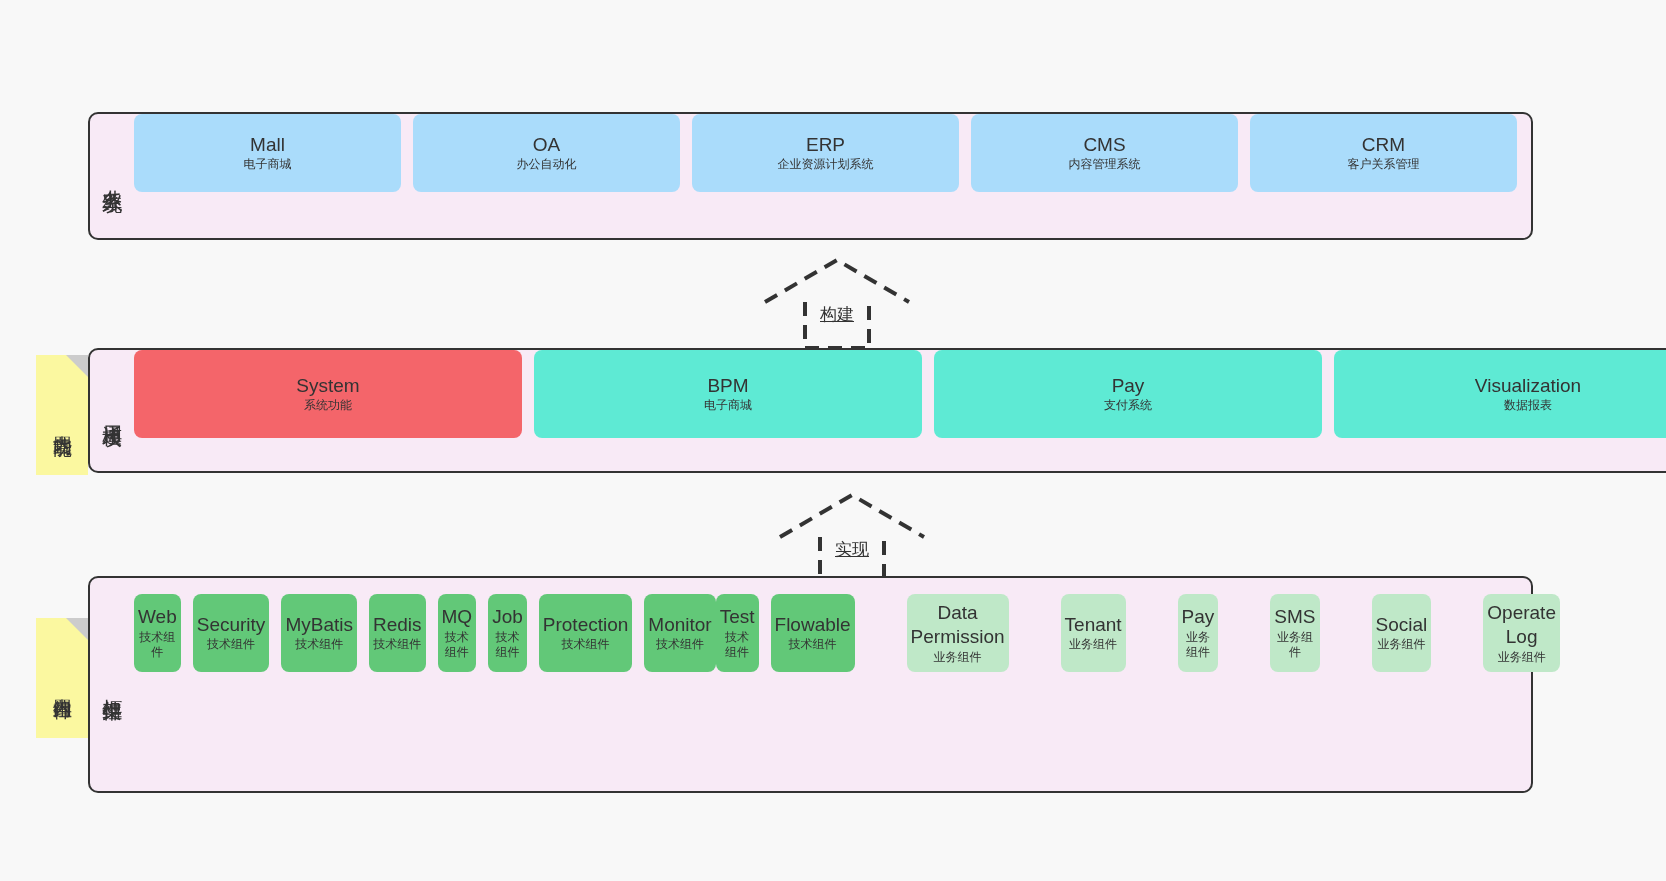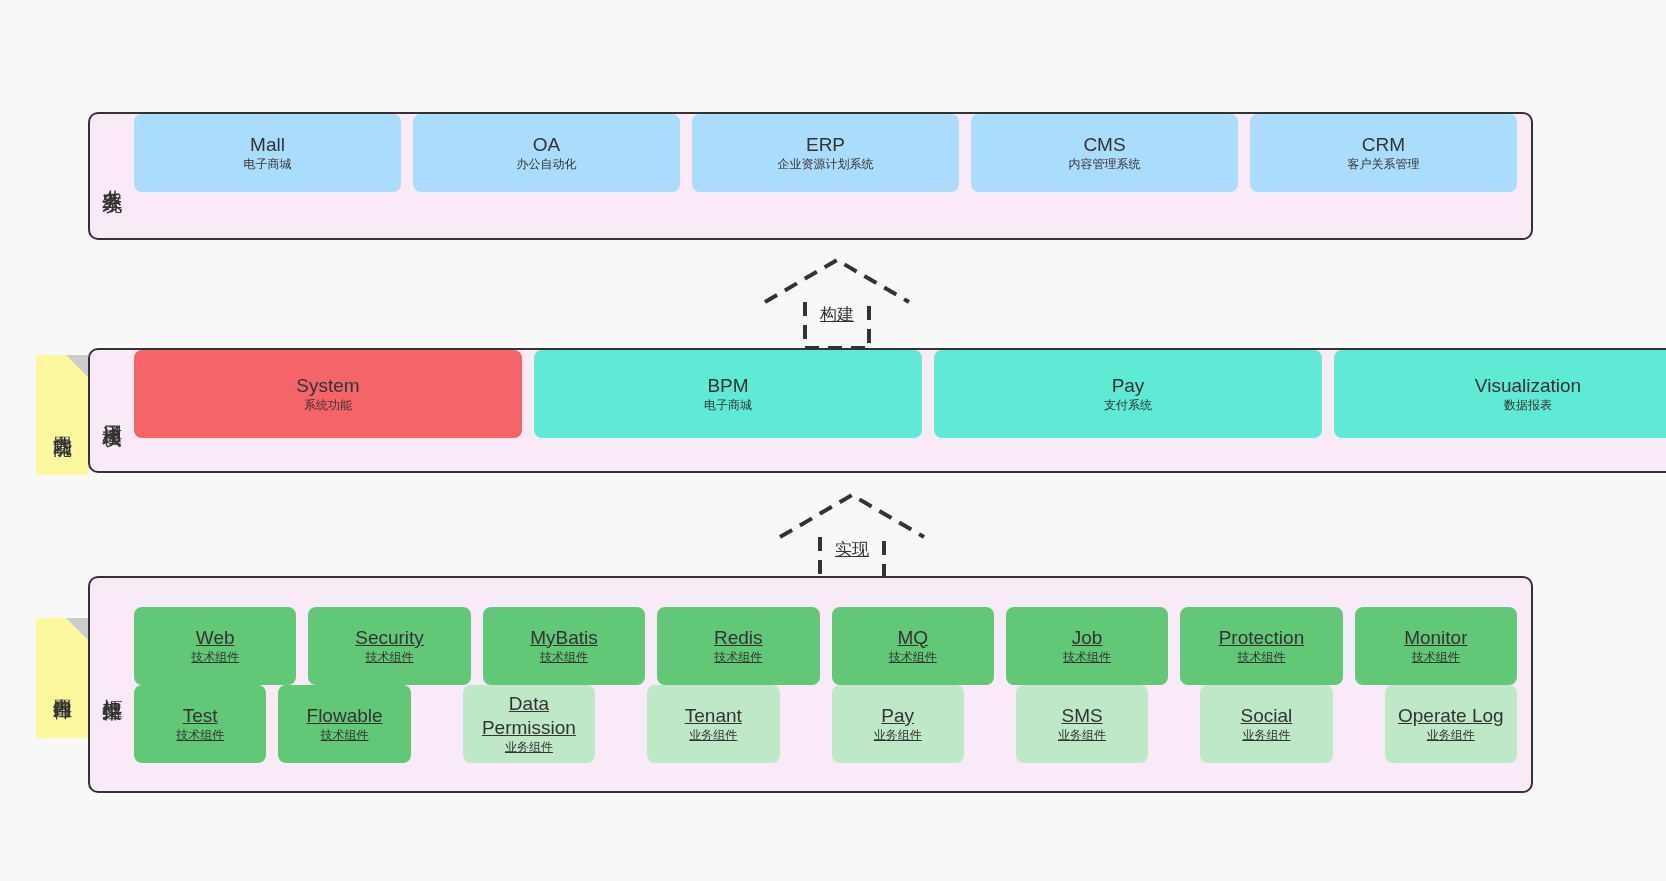--- a/index.html
+++ b/index.html
@@ -41,25 +41,24 @@
     white-space: pre;
   }
   .layer-body {
     flex: 1 1 auto;
     display: flex;
     align-items: flex-start;
     padding: 0 14px 0 0;
     gap: 12px;
   }
   .layer-body.two-rows {
-    flex-direction: column;
+    flex-direction: row;
     justify-content: center;
     gap: 0;
     padding: 16px 14px 16px 0;
-    text-decoration: underline;
   }
   .row {
     display: flex;
     width: 100%;
     gap: 12px;
   }
 
   
   .card {
     flex: 1 1 0;

